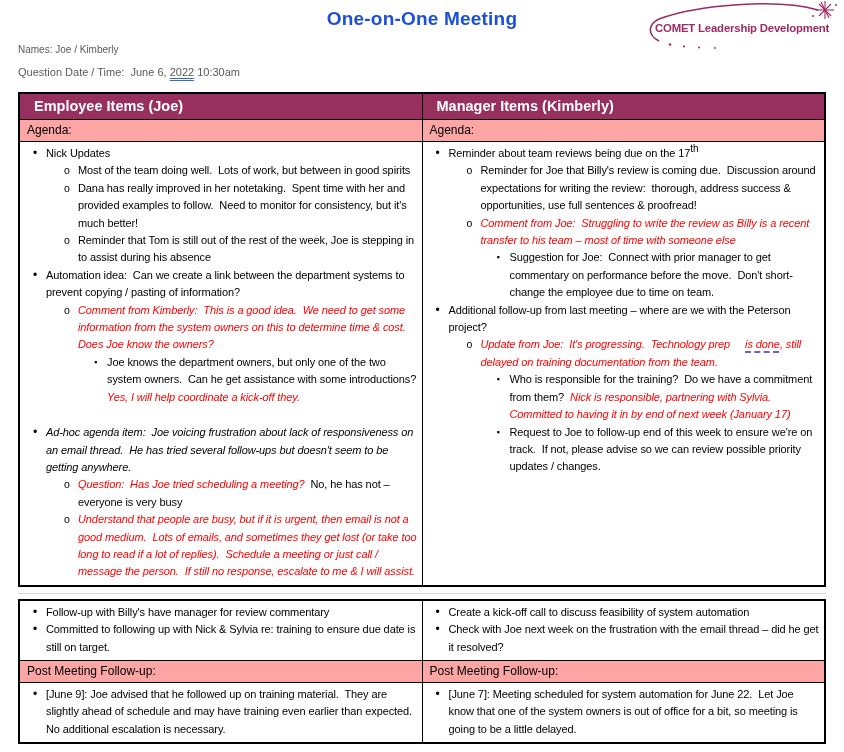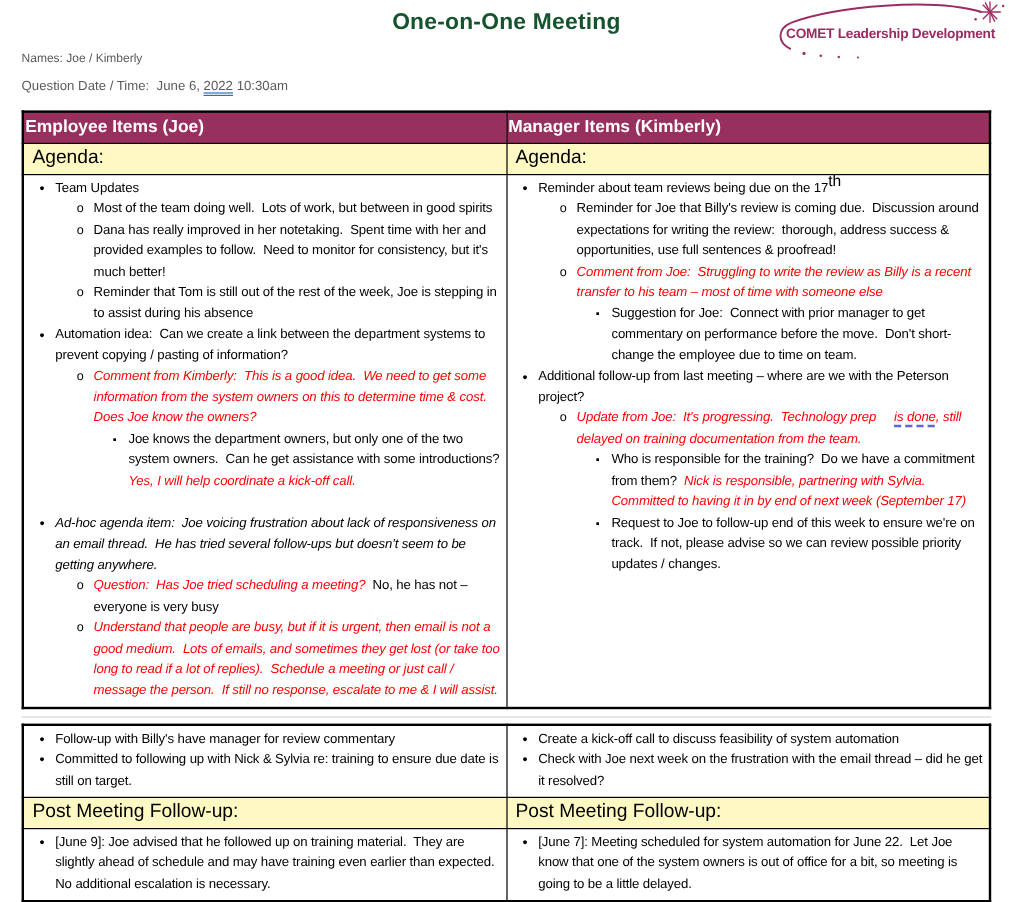--- a/index.html
+++ b/index.html
@@ -8,41 +8,41 @@
     width:844px; height:752px; position:relative;
     font-family:"Liberation Sans","DejaVu Sans",sans-serif;
     color:#000;
     overflow:hidden;
   }
   .page { position:absolute; inset:0; padding:0 18px; }
 
   
   .doc-title {
     text-align:center; font-size:19px; font-weight:bold;
-    color:#14532d; padding-top:8px; letter-spacing:.2px;
+    color:#1d4ed8; padding-top:8px; letter-spacing:.2px;
   }
   .logo { position:absolute; top:1px; right:6px; width:196px; height:48px; }
   .names-line { margin-top:14px; font-size:10px; color:#5a5a5a; }
   .meeting-line { margin-top:11px; font-size:11px; color:#5a5a5a; white-space:pre-wrap; }
   .year-check {
     text-decoration:underline double #2f6fc0;
     text-underline-offset:2px; text-decoration-thickness:1px;
   }
 
   
   table { border-collapse:collapse; width:808px; table-layout:fixed; }
   .tbl-top { margin-top:14px; border:2px solid #000; }
   .tbl-bottom { border:2px solid #000; }
   td, th { border:1px solid #000; vertical-align:top; }
   th.col-header {
     background:#98305F; color:#fff; text-align:left;
-    font-size:14.5px; font-weight:bold; padding:4px 7px 5px 1px;
+    font-size:14.5px; font-weight:bold; padding:4px 7px 5px 14px;
   }
   td.sub-header {
-    background:#fef9c3; color:#000; font-size:16px;
+    background:#fca5a5; color:#000; font-size:12px;
     padding:3px 7px 4px 7px;
   }
   td.content-cell { padding:3px 5px 4px 6px; background:#fff; }
   td.agenda-cell { height:440px; }
 
   .tbl-sep {
     width:808px; margin:6px 0 5px 0;
     border-top:1px solid #d6d6d6; height:0;
   }
 
@@ -60,21 +60,21 @@
   .li.l2::before { content:"o"; left:38px; font-size:10.5px; }
   .li.l3::before { content:"\25AA"; left:68px; font-size:9px; top:0px; }
 
   .run-n { color:#000; }
   .run-r { color:#FF0000; font-style:italic; }
   .run-ru {
     color:#FF0000; font-style:italic;
     text-decoration:underline dashed #6262d9;
     text-underline-offset:2.5px; text-decoration-thickness:1.6px;margin-left:12px;
   }
-  .run-sup { font-size:13px; vertical-align:super; line-height:0; }
+  .run-sup { font-size:10px; vertical-align:super; line-height:0; }
 </style>
 </head>
 <body>
 
 <div class="page">
 
   <div class="doc-title">One-on-One Meeting</div>
 
   <svg class="logo" viewBox="0 0 196 48" xmlns="http://www.w3.org/2000/svg">
 
@@ -116,39 +116,39 @@
         <tr>
       <th class="col-header">Employee Items (Joe)</th>
       <th class="col-header">Manager Items (Kimberly)</th>
     </tr>
     <tr>
       <td class="sub-header">Agenda:</td>
       <td class="sub-header">Agenda:</td>
     </tr>
     <tr>
       <td class="content-cell agenda-cell">
-            <div class="li l1"><span class="run-n">Team Updates</span></div>
+            <div class="li l1"><span class="run-n">Nick Updates</span></div>
             <div class="li l2"><span class="run-n">Most of the team doing well.  Lots of work, but between in good spirits</span></div>
             <div class="li l2"><span class="run-n">Dana has really improved in her notetaking.  Spent time with her and provided examples to follow.  Need to monitor for consistency, but it's much better!</span></div>
             <div class="li l2"><span class="run-n">Reminder that Tom is still out of the rest of the week, Joe is stepping in to assist during his absence</span></div>
             <div class="li l1"><span class="run-n">Automation idea:  Can we create a link between the department systems to prevent copying / pasting of information?</span></div>
             <div class="li l2"><span class="run-r">Comment from Kimberly:  This is a good idea.  We need to get some information from the system owners on this to determine time &amp; cost.  Does Joe know the owners?</span></div>
-            <div class="li l3"><span class="run-n">Joe knows the department owners, but only one of the two system owners.  Can he get assistance with some introductions?  </span><span class="run-r">Yes, I will help coordinate a kick-off call.</span></div>
+            <div class="li l3"><span class="run-n">Joe knows the department owners, but only one of the two system owners.  Can he get assistance with some introductions?  </span><span class="run-r">Yes, I will help coordinate a kick-off they.</span></div>
             <div class="li l1 gap"><span class="run-n">Ad-hoc agenda item:  Joe voicing frustration about lack of responsiveness on an email thread.  He has tried several follow-ups but doesn't seem to be getting anywhere.</span></div>
             <div class="li l2"><span class="run-r">Question:  Has Joe tried scheduling a meeting?  </span><span class="run-n">No, he has not – everyone is very busy</span></div>
             <div class="li l2"><span class="run-r">Understand that people are busy, but if it is urgent, then email is not a good medium.  Lots of emails, and sometimes they get lost (or take too long to read if a lot of replies).  Schedule a meeting or just call / message the person.  If still no response, escalate to me &amp; I will assist.</span></div>
           </td>
       <td class="content-cell agenda-cell">
             <div class="li l1"><span class="run-n">Reminder about team reviews being due on the 17</span><span class="run-sup">th</span></div>
             <div class="li l2"><span class="run-n">Reminder for Joe that Billy's review is coming due.  Discussion around expectations for writing the review:  thorough, address success &amp; opportunities, use full sentences &amp; proofread!</span></div>
             <div class="li l2"><span class="run-r">Comment from Joe:  Struggling to write the review as Billy is a recent transfer to his team – most of time with someone else</span></div>
             <div class="li l3"><span class="run-n">Suggestion for Joe:  Connect with prior manager to get commentary on performance before the move.  Don't short-change the employee due to time on team.</span></div>
             <div class="li l1"><span class="run-n">Additional follow-up from last meeting – where are we with the Peterson project?</span></div>
             <div class="li l2"><span class="run-r">Update from Joe:  It's progressing.  Technology prep </span><span class="run-ru">is done</span><span class="run-r">, still delayed on training documentation from the team.</span></div>
-            <div class="li l3"><span class="run-n">Who is responsible for the training?  Do we have a commitment from them?  </span><span class="run-r">Nick is responsible, partnering with Sylvia.  Committed to having it in by end of next week (September 17)</span></div>
+            <div class="li l3"><span class="run-n">Who is responsible for the training?  Do we have a commitment from them?  </span><span class="run-r">Nick is responsible, partnering with Sylvia.  Committed to having it in by end of next week (January 17)</span></div>
             <div class="li l3"><span class="run-n">Request to Joe to follow-up end of this week to ensure we're on track.  If not, please advise so we can review possible priority updates / changes.</span></div>
           </td>
     </tr>
   </tbody>
     </table>
 
   <div class="tbl-sep"></div>
 
   <table class="tbl-bottom">
     <colgroup>

